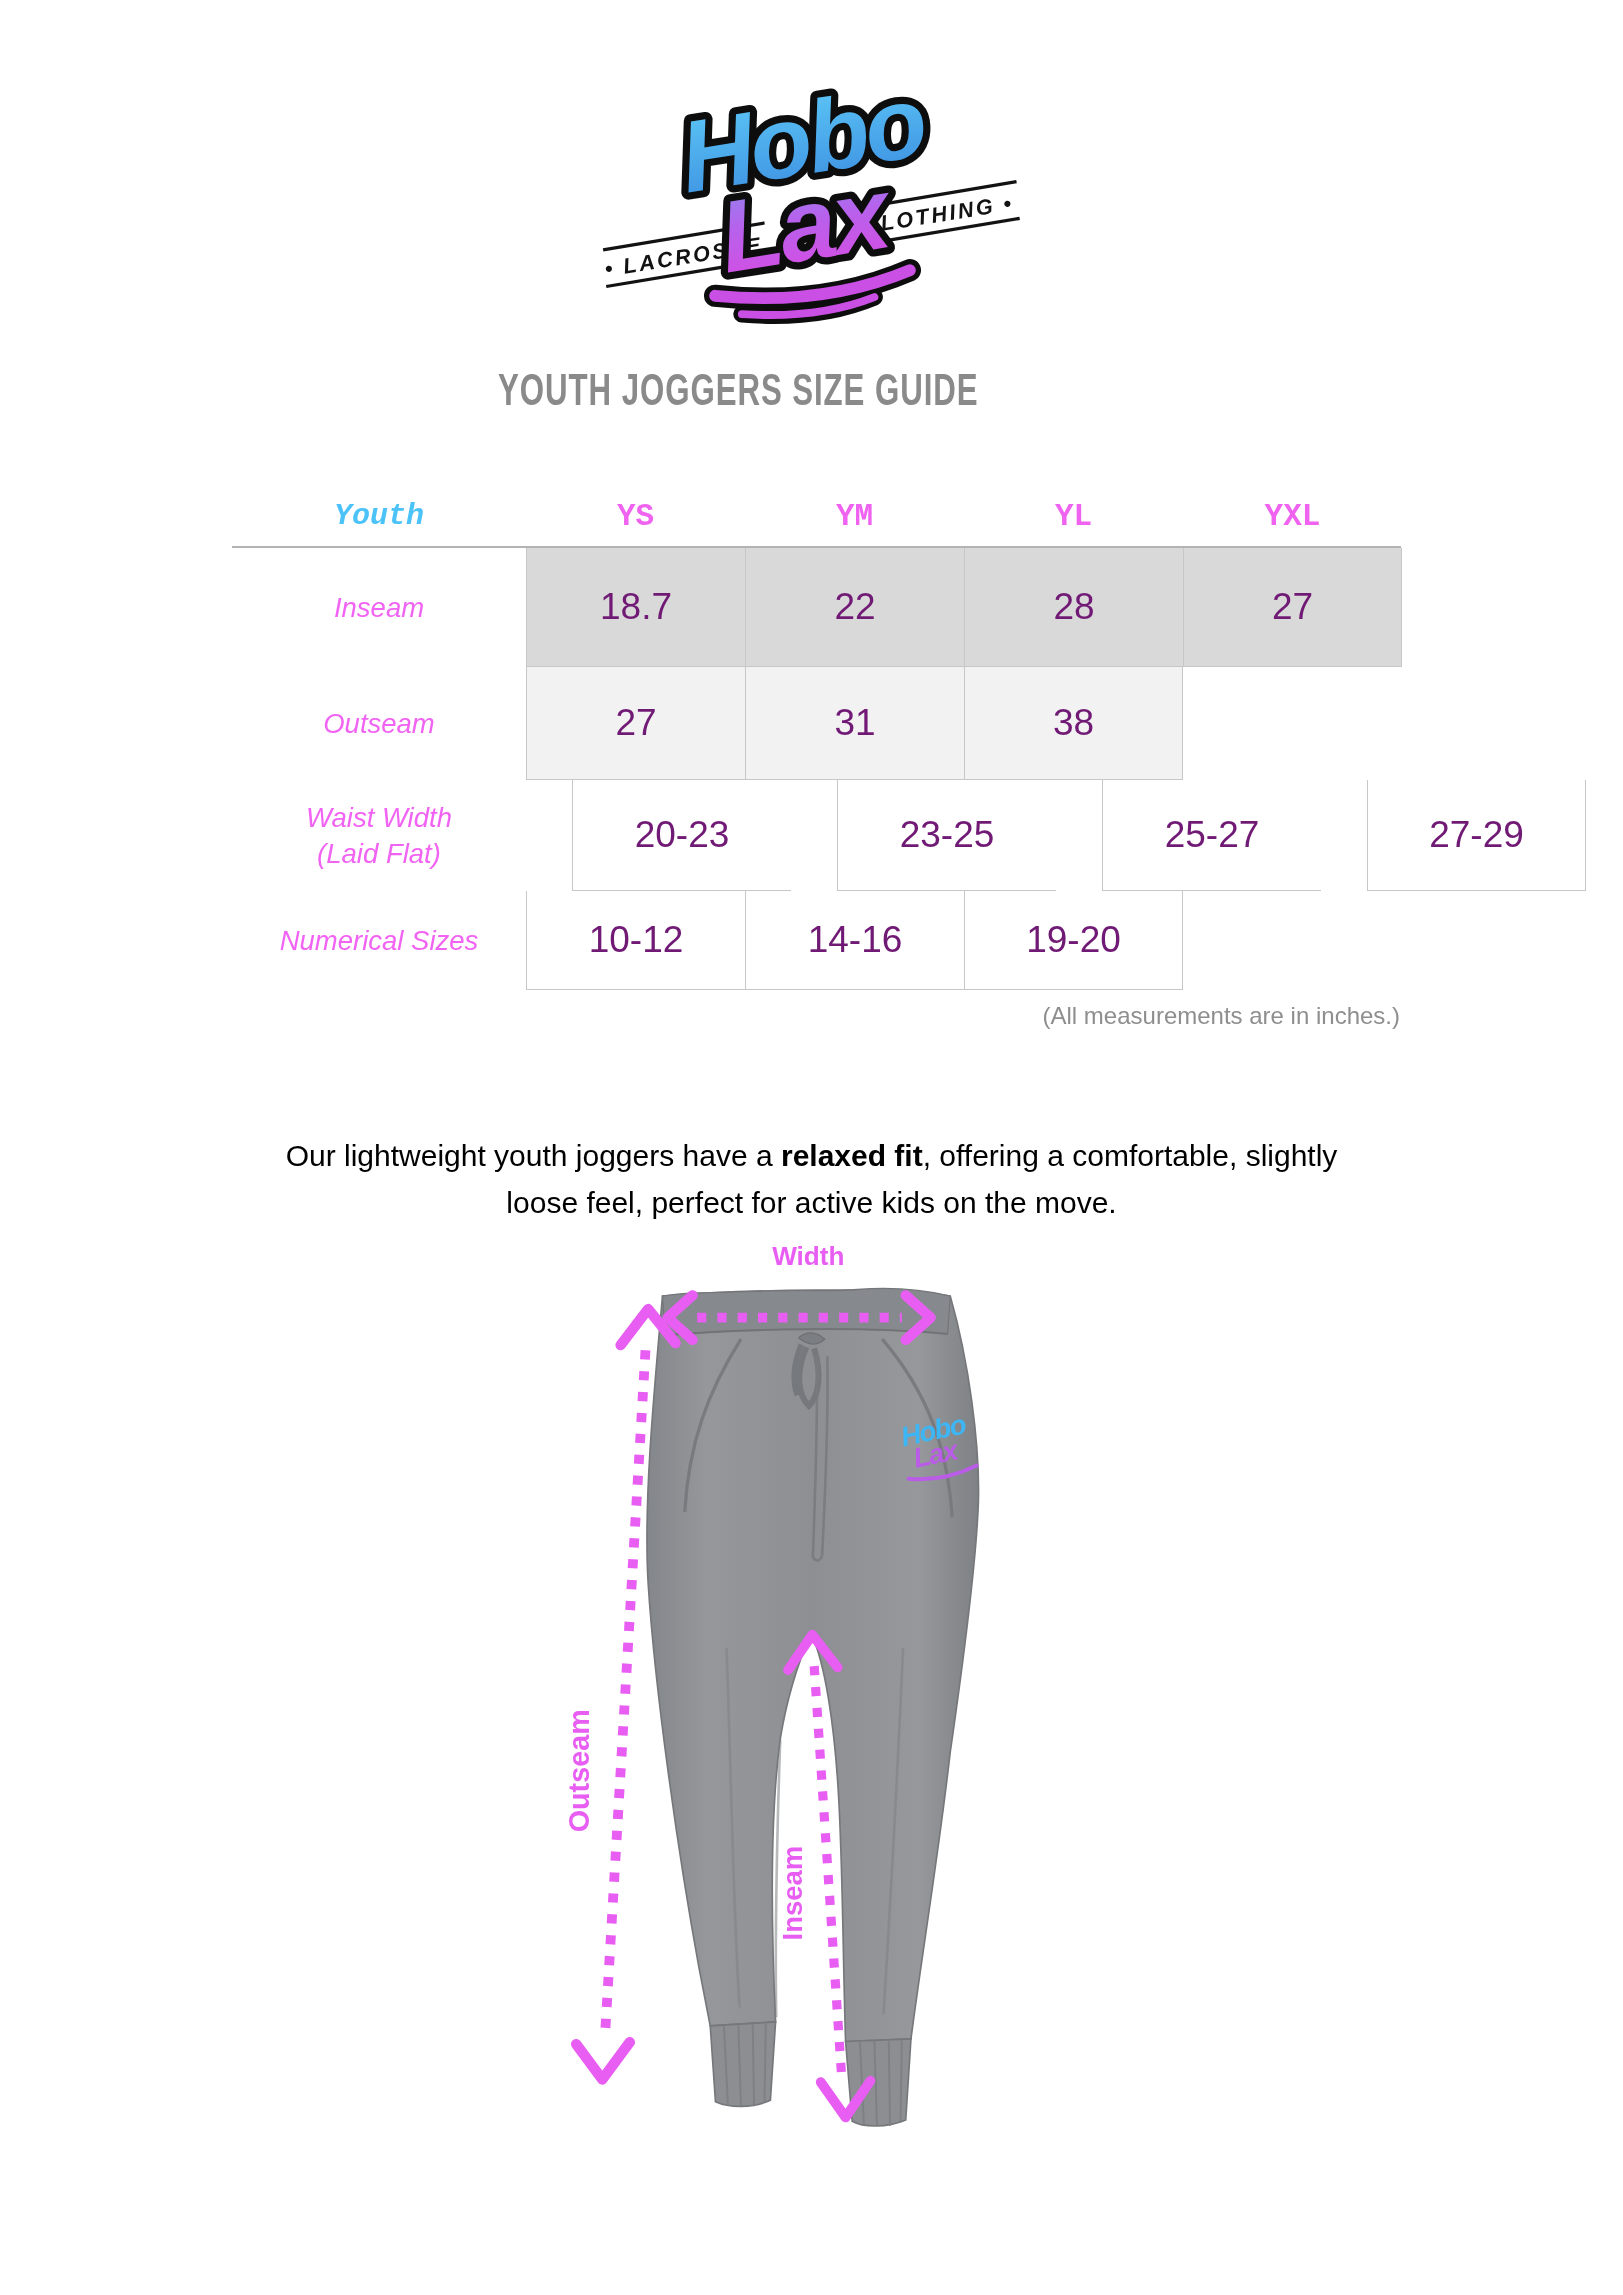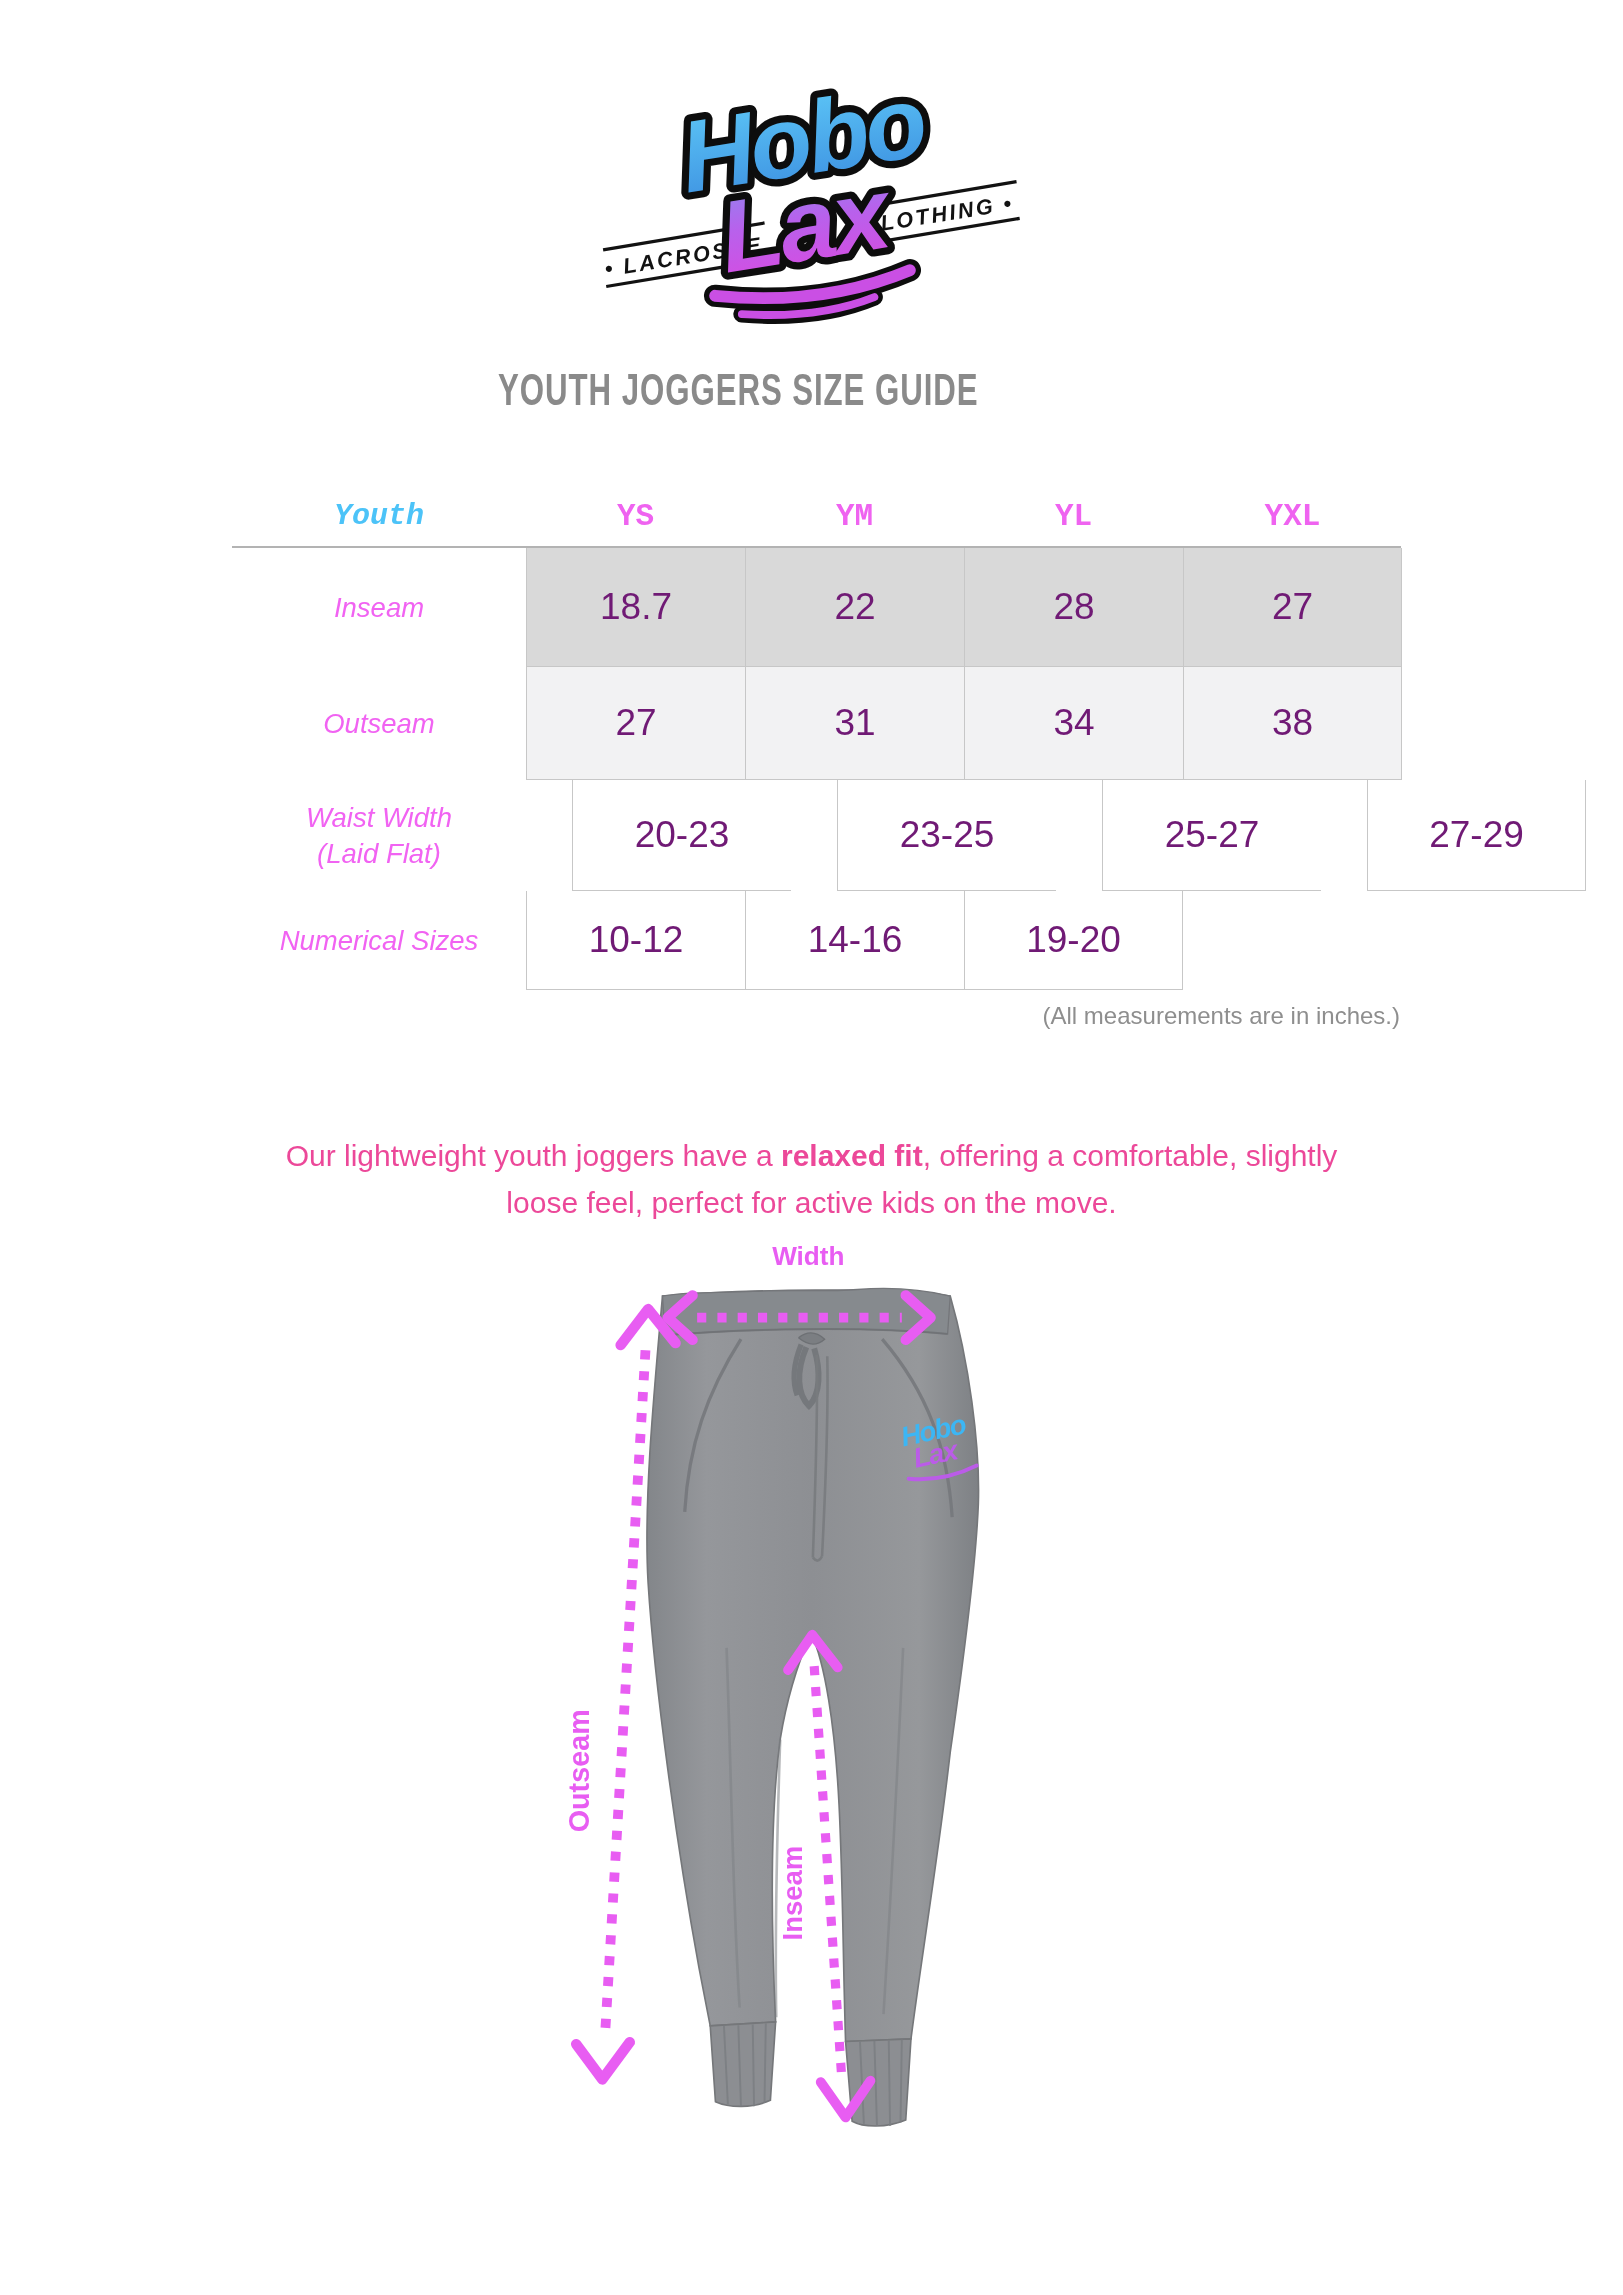--- a/index.html
+++ b/index.html
@@ -45,21 +45,21 @@
     font-style:italic;color:#f163f2;font-size:27.5px;line-height:1.3;background:#ffffff;
   }
   .table-note{
     left:432px;top:1002px;width:968px;
     text-align:right;color:#8e8e8e;font-size:24px;
   }
 
   
   .description{
     left:0;top:1132px;width:1623px;
-    text-align:center;color:#ec4899;
+    text-align:center;color:#000000;
     font-size:30px;line-height:47px;
   }
   .description b{font-weight:bold;}
 
   
   text{font-family:"Liberation Sans", sans-serif;}
 </style>
 </head>
 <body>
 
@@ -121,21 +121,20 @@
         <div class="dcell">22</div>
         <div class="dcell">28</div>
         <div class="dcell">27</div>
       </div>
       <div class="trow r1">
         <div class="lcell">
             <span>Outseam</span>
           </div>
         <div class="dcell">27</div>
         <div class="dcell">31</div>
-        <div class="dcell">34</div>
         <div class="dcell">38</div>
       </div>
       <div class="trow r2">
         <div class="lcell">
           <span>Waist Width</span>
           <span>(Laid Flat)</span>
         </div>
         <div class="dcell">20-23</div>
         <div class="dcell">23-25</div>
         <div class="dcell">25-27</div>

